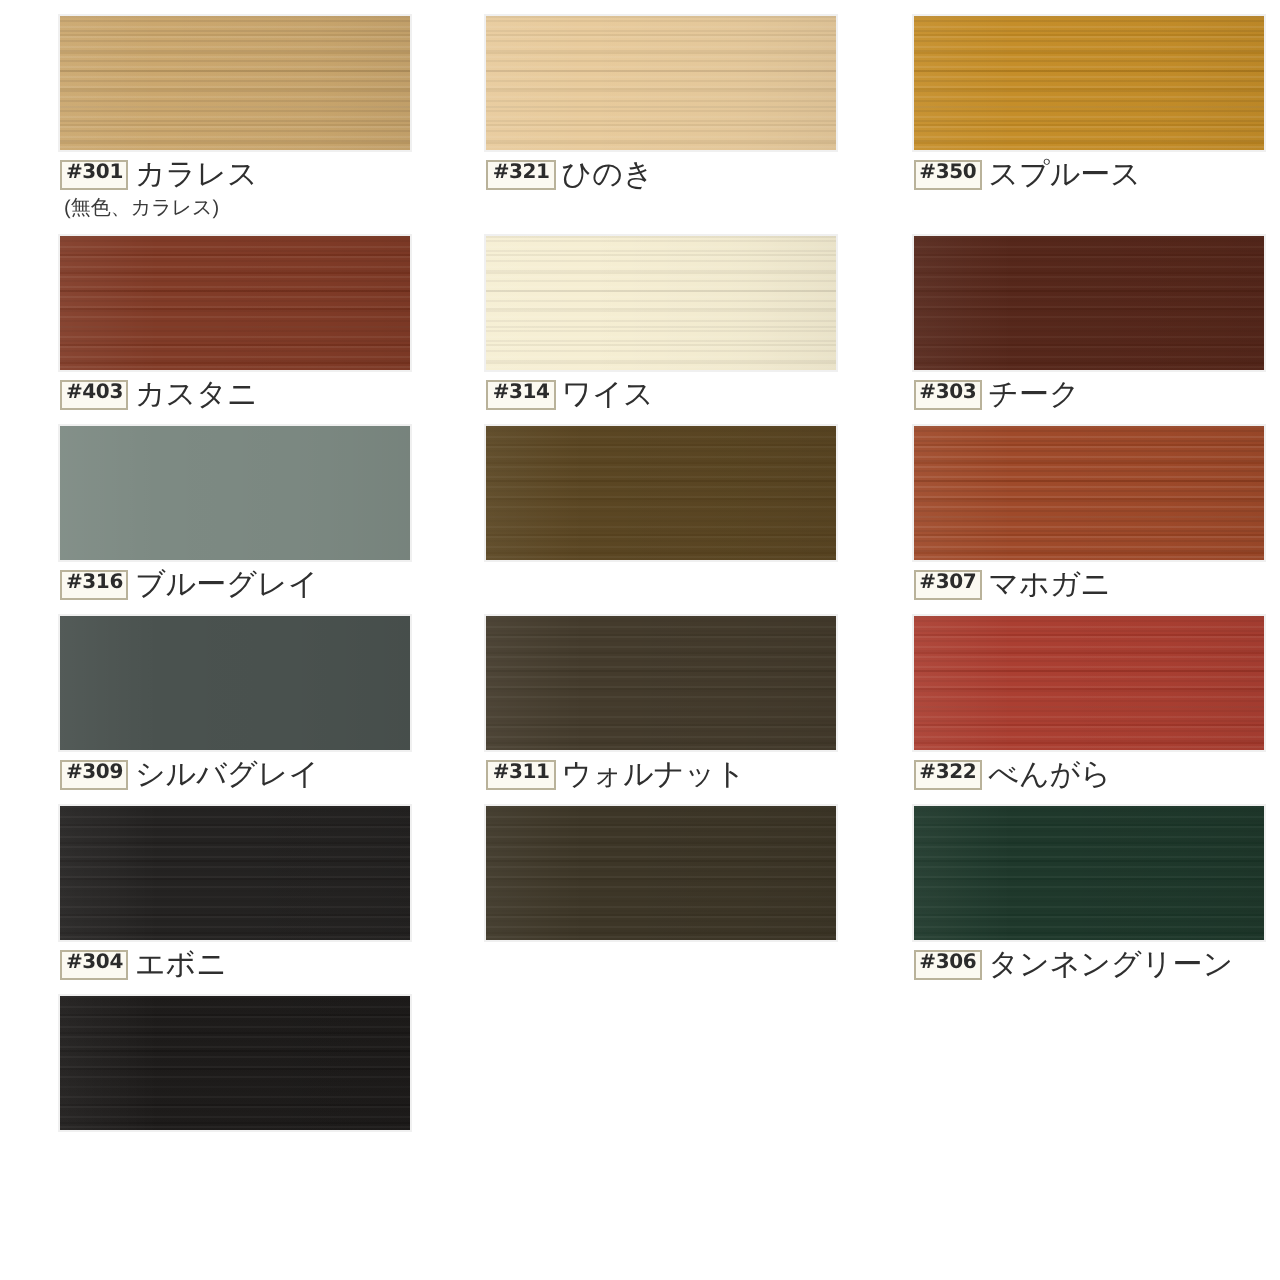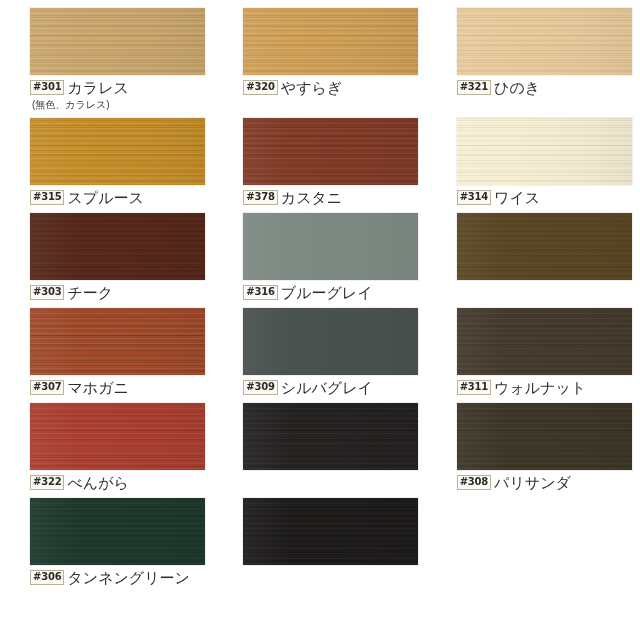--- a/index.html
+++ b/index.html
@@ -117,60 +117,49 @@
         <div class="grain-fine"></div>
         <div class="sheen"></div>
       </div>
       <div class="swatch-caption">
         <span class="swatch-code">#301</span>
         <span class="swatch-name">カラレス</span>
       </div>
       <div class="swatch-note">(無色、カラレス)</div>
     </div>
     <div class="swatch-cell">
-      <div class="swatch-chip" style="background: rgb(207, 157, 81);">
-        <div class="grain"></div>
-        <div class="grain-fine"></div>
-        <div class="sheen"></div>
-      </div>
-      <div class="swatch-caption">
-        <span class="swatch-code">#320</span>
-        <span class="swatch-name">やすらぎ</span>
-      </div>
-    </div>
-    <div class="swatch-cell">
       <div class="swatch-chip" style="background: rgb(231, 201, 153);">
         <div class="grain" style="opacity: 0.7;"></div>
         <div class="grain-fine"></div>
         <div class="sheen"></div>
       </div>
       <div class="swatch-caption">
         <span class="swatch-code">#321</span>
         <span class="swatch-name">ひのき</span>
       </div>
     </div>
     <div class="swatch-cell">
       <div class="swatch-chip" style="background: rgb(195, 138, 34);">
         <div class="grain"></div>
         <div class="grain-fine"></div>
         <div class="sheen"></div>
       </div>
       <div class="swatch-caption">
-        <span class="swatch-code">#315</span>
+        <span class="swatch-code">#350</span>
         <span class="swatch-name">スプルース</span>
       </div>
     </div>
     <div class="swatch-cell">
       <div class="swatch-chip" style="background: rgb(125, 53, 32);">
         <div class="grain" style="opacity: 0.7;"></div>
         <div class="grain-fine"></div>
         <div class="sheen"></div>
       </div>
       <div class="swatch-caption">
-        <span class="swatch-code">#378</span>
+        <span class="swatch-code">#403</span>
         <span class="swatch-name">カスタニ</span>
       </div>
     </div>
     <div class="swatch-cell">
       <div class="swatch-chip" style="background: rgb(246, 238, 210);">
         <div class="grain" style="opacity: 0.7;"></div>
         <div class="grain-fine"></div>
         <div class="sheen"></div>
       </div>
       <div class="swatch-caption">
@@ -246,30 +235,30 @@
         <span class="swatch-code">#322</span>
         <span class="swatch-name">べんがら</span>
       </div>
     </div>
     <div class="swatch-cell">
       <div class="swatch-chip" style="background: rgb(33, 31, 30);">
         <div class="grain" style="opacity: 0.45;"></div>
         <div class="grain-fine" style="opacity: 0.5;"></div>
         <div class="sheen"></div>
       </div>
+      <div class="swatch-caption">
+        <span class="swatch-code">#304</span>
+        <span class="swatch-name">エボニ</span>
+      </div>
     </div>
     <div class="swatch-cell">
       <div class="swatch-chip" style="background: rgb(58, 51, 36);">
         <div class="grain" style="opacity: 0.45;"></div>
         <div class="grain-fine" style="opacity: 0.5;"></div>
         <div class="sheen"></div>
-      </div>
-      <div class="swatch-caption">
-        <span class="swatch-code">#308</span>
-        <span class="swatch-name">パリサンダ</span>
       </div>
     </div>
     <div class="swatch-cell">
       <div class="swatch-chip" style="background: rgb(27, 53, 40);">
         <div class="grain" style="opacity: 0.45;"></div>
         <div class="grain-fine" style="opacity: 0.5;"></div>
         <div class="sheen"></div>
       </div>
       <div class="swatch-caption">
         <span class="swatch-code">#306</span>

